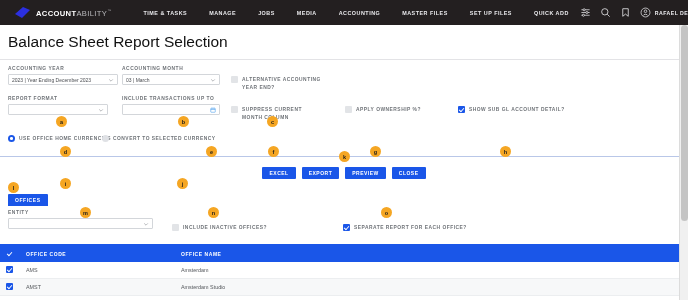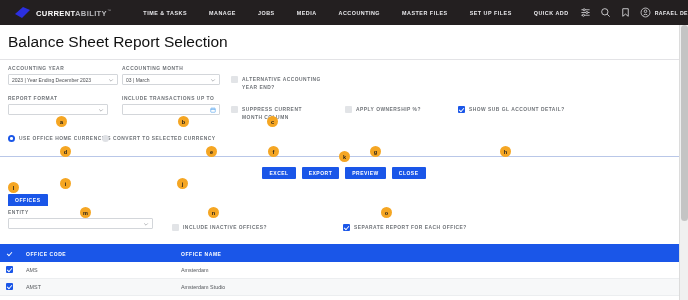--- a/index.html
+++ b/index.html
@@ -15,21 +15,21 @@
     height: 25px; background: #231f20;
     display: flex; align-items: center;
     padding: 0 8px 0 14px;
     position: relative;
   }
   .logo-wrap { display: flex; align-items: center; gap: 5px; }
   .logo-mark { width: 17px; height: 12px; position: relative; }
   .logo-mark svg { display: block; }
   .logo-text { font-size: 7.6px; letter-spacing: .35px; white-space: nowrap; }
   .logo-text .b { color: #ffffff; font-weight: bold; }
-  .logo-text .l { color: #b9b9bc; font-weight: bold; }
+  .logo-text .l { color: #b9b9bc; font-weight: normal; }
   .logo-tm { color: #9a9a9d; font-size: 4px; vertical-align: super; }
 
   .navitems { display: flex; align-items: center; gap: 0; margin-left: 21px; }
   .navitem {
     color: #e9e9ec; font-size: 5.4px; letter-spacing: .5px;
     padding: 0 11px; white-space: nowrap; cursor: pointer; font-weight: 600;
   }
   .nav-right {
     margin-left: auto; display: flex; align-items: center; gap: 9px;
     padding-right: 6px;
@@ -138,21 +138,21 @@
 </head>
 <body>
 
 <div class="topnav">
   <div class="logo-wrap">
     <span class="logo-mark">
       <svg width="17" height="12" viewBox="0 0 17 12">
         <path d="M1 7 L9 0 L16 3 L8 11 Z" fill="#2b2fe0"></path>
       </svg>
     </span>
-    <span class="logo-text"><span class="b">CURRENT</span><span class="l">ABILITY</span><span class="logo-tm">™</span></span>
+    <span class="logo-text"><span class="b">ACCOUNT</span><span class="l">ABILITY</span><span class="logo-tm">™</span></span>
   </div>
 
   <div class="navitems">
     <span class="navitem">TIME &amp; TASKS</span>
     <span class="navitem">MANAGE</span>
     <span class="navitem">JOBS</span>
     <span class="navitem">MEDIA</span>
     <span class="navitem">ACCOUNTING</span>
     <span class="navitem">MASTER FILES</span>
     <span class="navitem">SET UP FILES</span>

